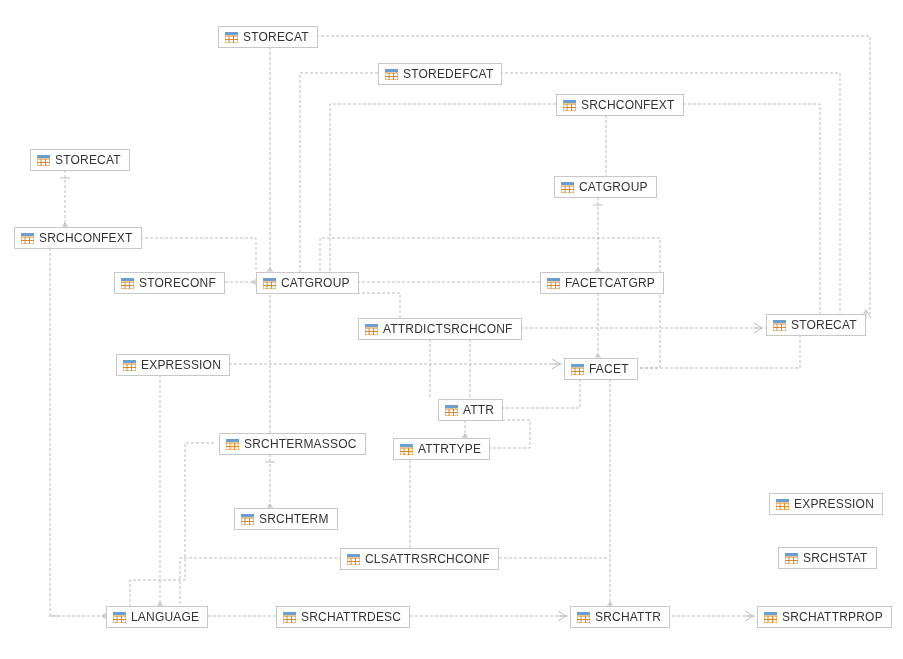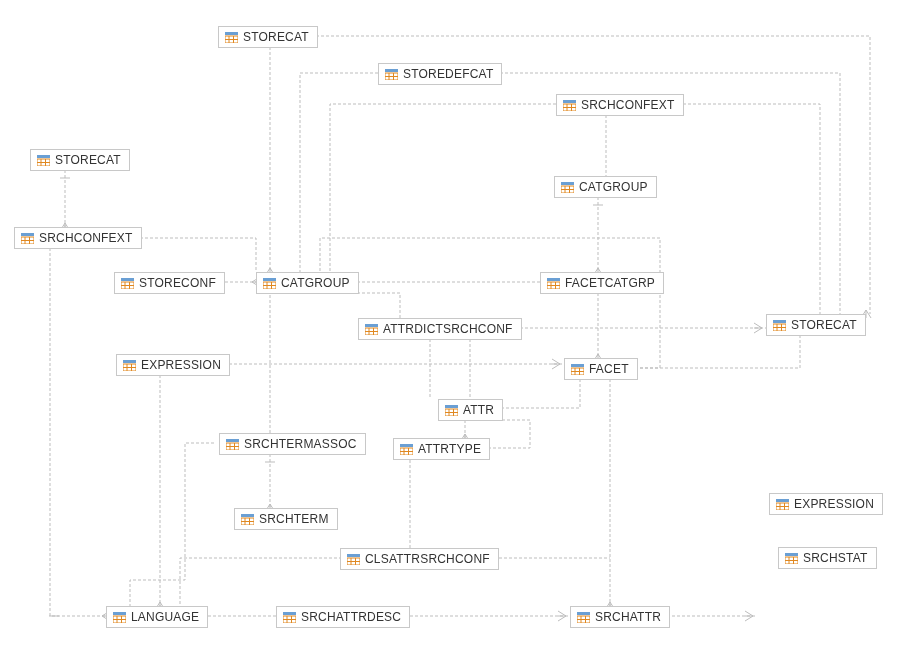--- a/index.html
+++ b/index.html
@@ -403,14 +403,24 @@
   <span class="tbl-icon"><svg viewBox="0 0 13 11">
           <rect x="0" y="0" width="13" height="3" fill="#6a9fd4"></rect>
           <rect x="0" y="4" width="13" height="7" fill="none" stroke="#e08820" stroke-width="1"></rect>
           <line x1="4" y1="4" x2="4" y2="11" stroke="#e08820"></line>
           <line x1="8.5" y1="4" x2="8.5" y2="11" stroke="#e08820"></line>
           <line x1="0" y1="7.5" x2="13" y2="7.5" stroke="#e08820"></line>
         </svg></span>
   <span class="label">SRCHATTR</span>
 </div>
 
+<div class="entity" style="left:757px;top:606px">
+  <span class="tbl-icon"><svg viewBox="0 0 13 11">
+          <rect x="0" y="0" width="13" height="3" fill="#6a9fd4"></rect>
+          <rect x="0" y="4" width="13" height="7" fill="none" stroke="#e08820" stroke-width="1"></rect>
+          <line x1="4" y1="4" x2="4" y2="11" stroke="#e08820"></line>
+          <line x1="8.5" y1="4" x2="8.5" y2="11" stroke="#e08820"></line>
+          <line x1="0" y1="7.5" x2="13" y2="7.5" stroke="#e08820"></line>
+        </svg></span>
+  <span class="label">SRCHATTRPROP</span>
+</div>
 
 </div>
 
 </body></html>

